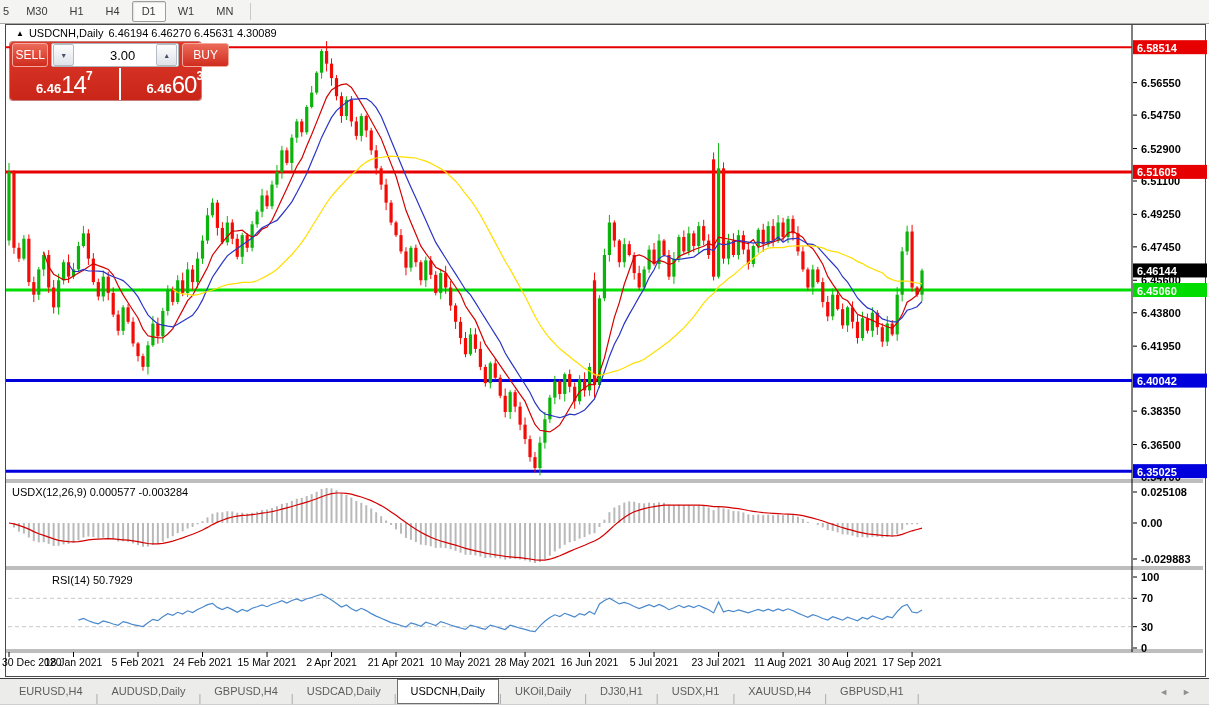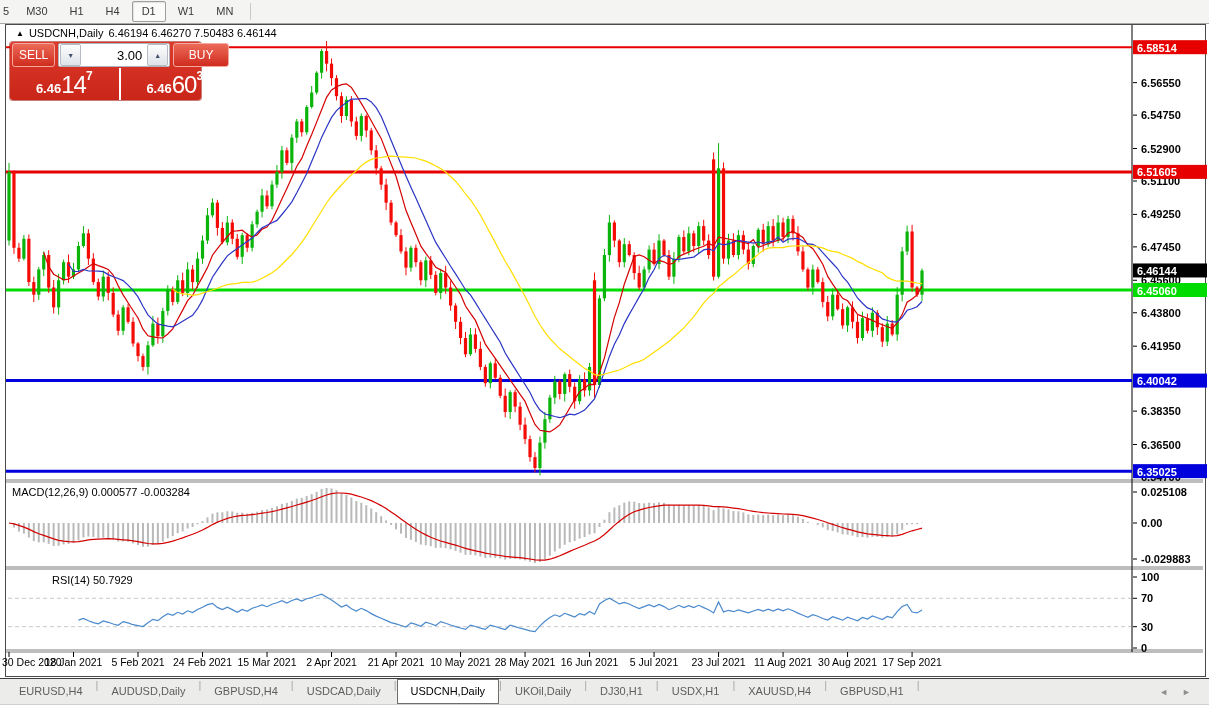--- a/index.html
+++ b/index.html
@@ -30,21 +30,21 @@
   .tp-btn{height:22px;line-height:22px;color:#fff;font-size:12px;text-align:center;
           background:linear-gradient(#ec6a58,#d02c1e);border:1px solid #f3a99e;border-radius:3px;
           cursor:pointer;}
   #tp-sell{width:46px;margin-left:2px;}
   #tp-buy{width:60px;margin-left:3px;}
   #tp-spin{height:22px;margin-left:3px;background:#fff;border:1px solid #aeb4bc;border-radius:2px;
            display:flex;align-items:center;}
   .spin-btn{width:19px;height:20px;margin:1px;background:linear-gradient(#fdfdfd,#dfe3e8);
             border:1px solid #b7bcc4;border-radius:2px;font-size:7px;color:#43506b;
             display:flex;align-items:center;justify-content:center;cursor:pointer;}
-  #tp-vol{width:60px;text-align:right;font-size:13px;color:#000;padding-right:4px;}
+  #tp-vol{width:60px;text-align:right;font-size:13px;color:#000;padding-right:20px;}
   #tp-row2{position:absolute;left:0;top:26px;width:219px;height:32px;display:flex;}
   .tp-price{flex:1;position:relative;color:#fff;display:flex;align-items:flex-end;
             justify-content:center;padding-bottom:1px;cursor:pointer;}
   .tp-price.left{border-right:2px solid #ffffff;}
   .tp-small{font-size:13px;font-weight:bold;margin-bottom:3px;margin-top:6px;}
   .tp-big{font-size:24px;font-weight:normal;line-height:28px;letter-spacing:-1px;}
   .tp-sup{font-size:12px;font-weight:bold;align-self:flex-start;margin-top:1px;}
   
   .ind-label{position:absolute;font-size:11px;color:#000;z-index:20;white-space:nowrap;}
   
@@ -752,21 +752,21 @@
       <line x1="847.578" y1="652" x2="847.578" y2="657" stroke="#000"></line>
       <text x="847.578" y="666" font-size="10.5" fill="#000" text-anchor="middle">30 Aug 2021</text>
       <line x1="912.084" y1="652" x2="912.084" y2="657" stroke="#000"></line>
       <text x="912.084" y="666" font-size="10.5" fill="#000" text-anchor="middle">17 Sep 2021</text>
     </g>
   </svg>
 
 <div id="chart-title">
   <span class="tri">▲</span>
   <span>USDCNH,Daily</span>
-  <span>6.46194 6.46270 7.50483 6.46144</span>
+  <span>6.46194 6.46270 6.45631 4.30089</span>
 </div>
 
 <div id="trade-panel">
   <div id="tp-row1">
     <div id="tp-sell" class="tp-btn">SELL</div>
     <div id="tp-spin">
       <div class="spin-btn">▼</div>
       <div id="tp-vol">3.00</div>
       <div class="spin-btn">▲</div>
     </div>
@@ -780,30 +780,30 @@
     </div>
     <div class="tp-price">
       <span class="tp-small">6.46</span>
       <span class="tp-big">60</span>
       <span class="tp-sup">3</span>
     </div>
   </div>
 </div>
 
 <div class="ind-label" style="left:12px;top:486px;">
-  <span>MACD(12,26,9)</span>
+  <span>USDX(12,26,9)</span>
   <span>0.000577 -0.003284</span>
 </div>
 <div class="ind-label" style="left:12px;top:574px;padding-left:40px;">
   <span>RSI(14)</span>
   <span>50.7929</span>
 </div>
 
 <div id="tabbar">
-  <div id="tabs-holder" style="display:flex;align-items:flex-start;margin-left:6px;">
+  <div id="tabs-holder" style="display:flex;align-items:flex-end;margin-left:6px;">
       <div class="tab">EURUSD,H4</div>
       <span class="tab-sep">|</span>
       <div class="tab">AUDUSD,Daily</div>
       <span class="tab-sep">|</span>
       <div class="tab">GBPUSD,H4</div>
       <span class="tab-sep">|</span>
       <div class="tab">USDCAD,Daily</div>
       <span class="tab-sep">|</span>
       <div class="tab active">USDCNH,Daily</div>
       <span class="tab-sep">|</span>

